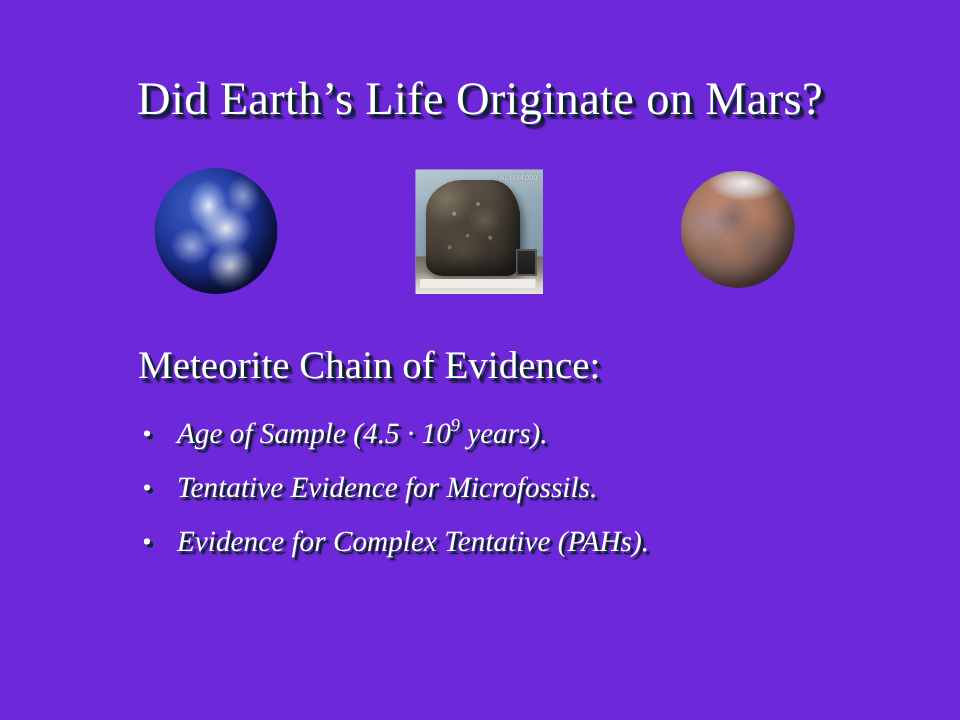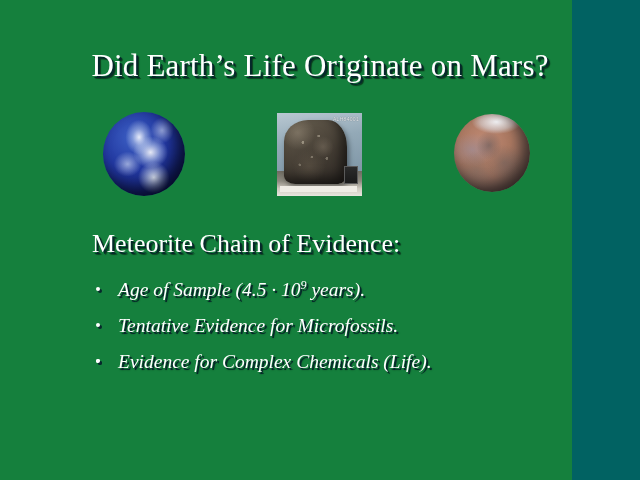--- a/index.html
+++ b/index.html
@@ -8,23 +8,23 @@
   }
   body {
     width: 640px;
     height: 480px;
     overflow: hidden;
     background: #016262;
     font-family: "Liberation Serif", "DejaVu Serif", serif;
   }
   #slide {
     position: relative;
-    width: 572px;
+    width: 640px;
     height: 480px;
-    background: #15803d;
+    background: #6d28d9;
   }
 
   
   #title {
     position: absolute;
     left: 0;
     top: 48px;
     width: 640px;
     text-align: center;
     font-size: 31px;
@@ -251,17 +251,17 @@
     </li>
     <li class="bullet-item">
       <span class="bullet-marker"></span>
       <span class="bullet-text"><span>Tentative Evidence for Microfossils.</span><sup></sup><span></span></span>
     </li>
     <li class="bullet-item">
       <span class="bullet-marker"></span>
     </li>
     <li class="bullet-item">
       <span class="bullet-marker"></span>
-      <span class="bullet-text"><span>Evidence for Complex Chemicals (Life).</span><sup></sup><span></span></span>
+      <span class="bullet-text"><span>Evidence for Complex Tentative (PAHs).</span><sup></sup><span></span></span>
     </li>
   </ul>
 
 </div>
 
 </body></html>

